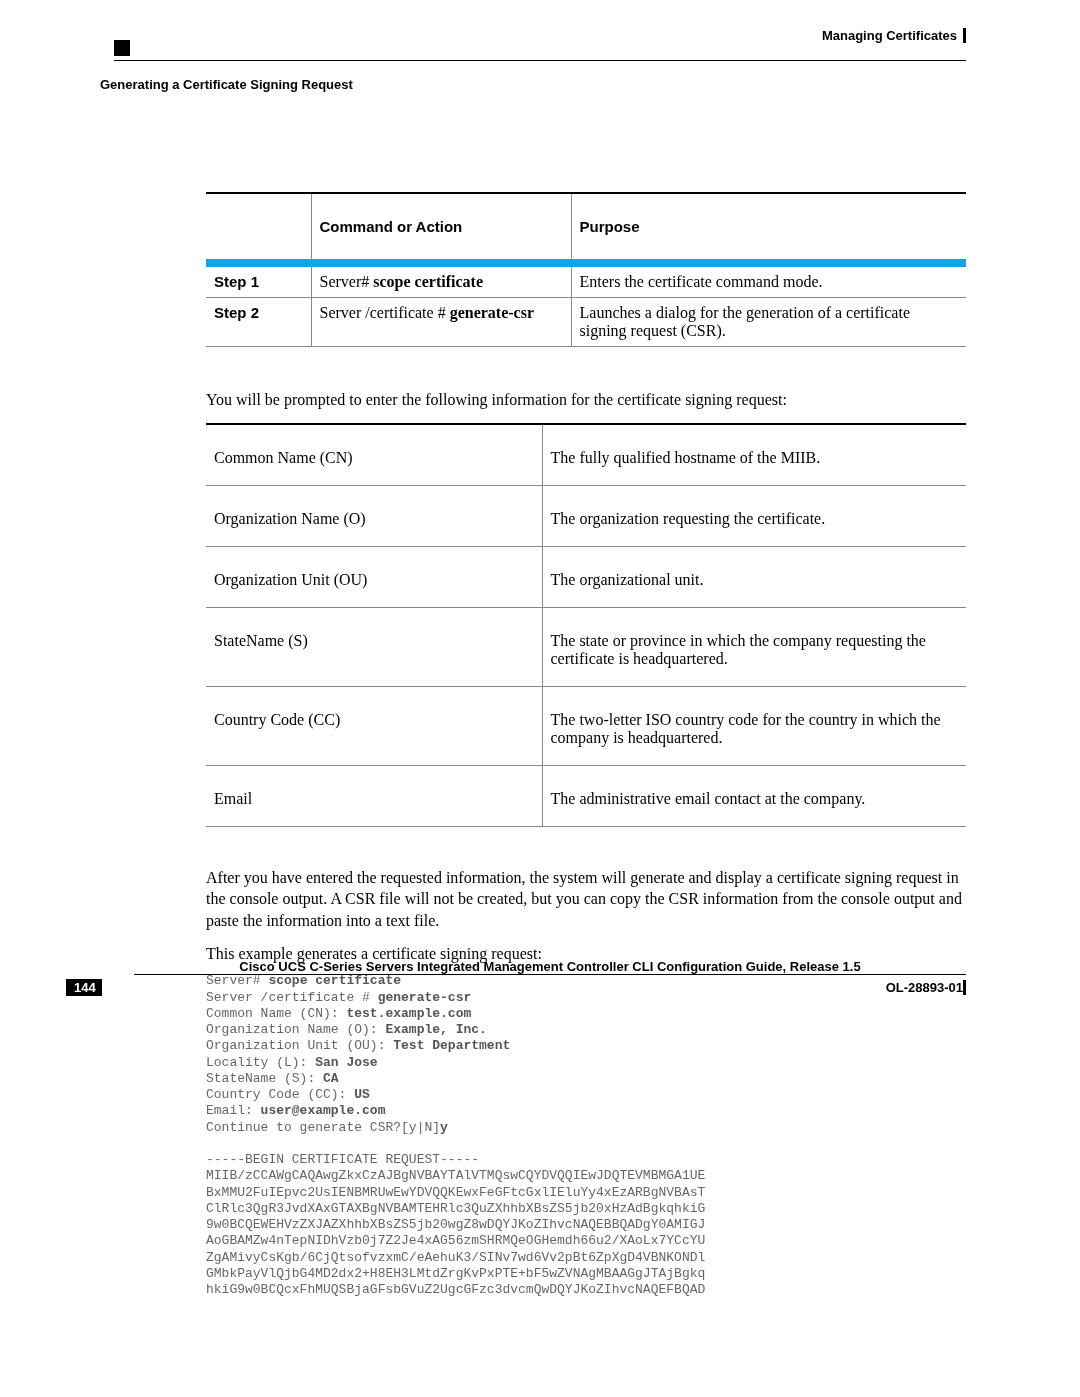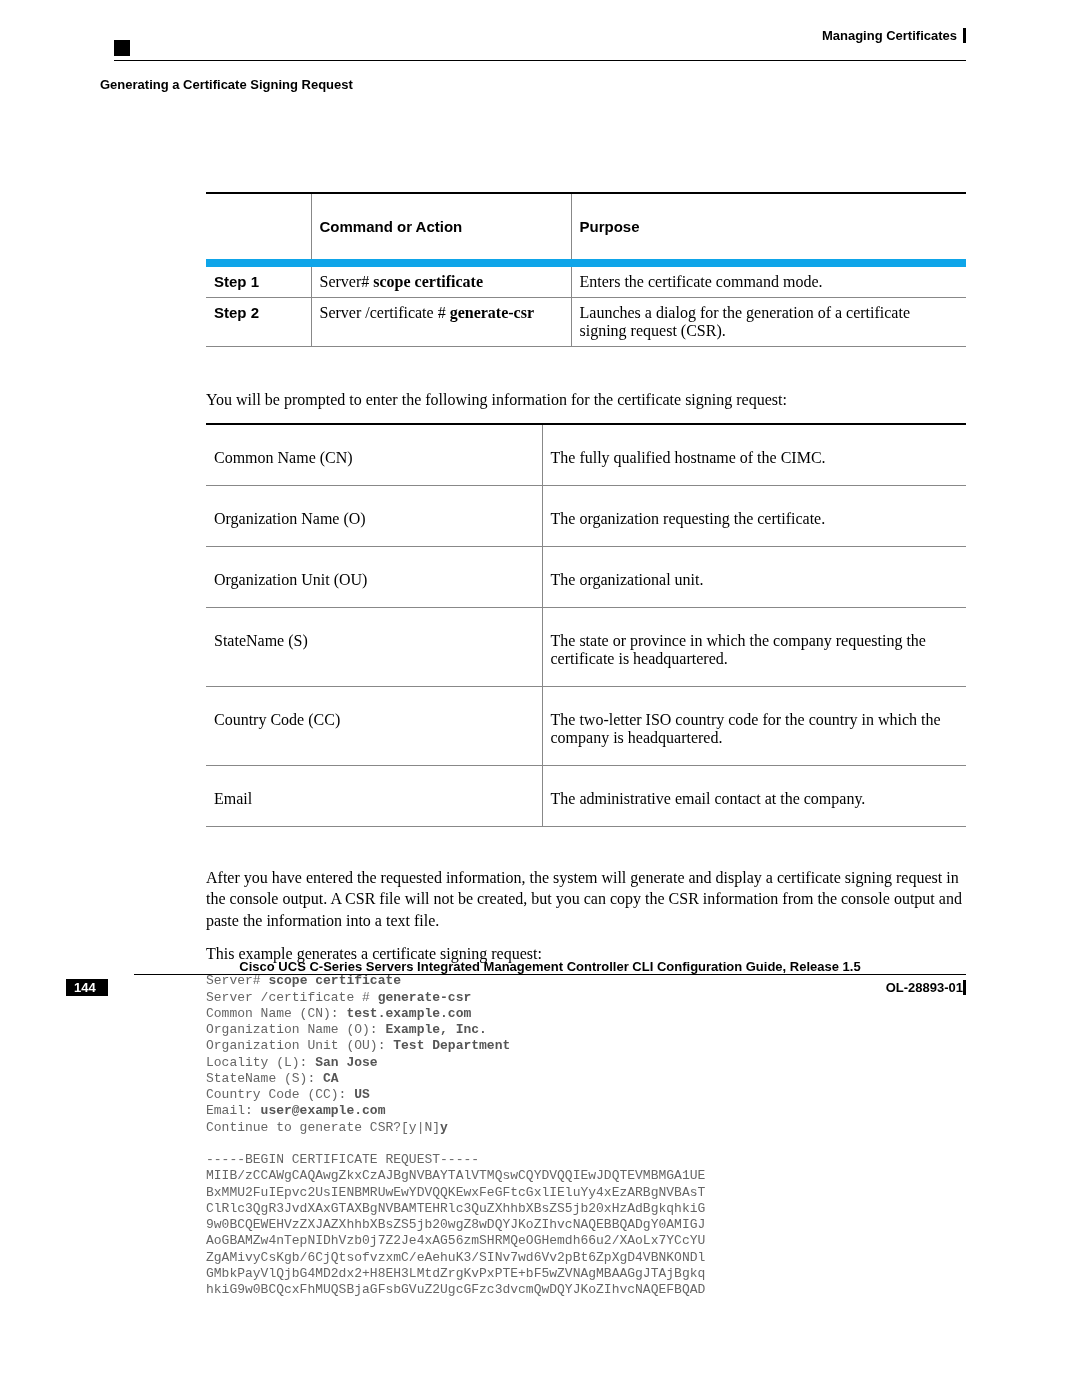--- a/index.html
+++ b/index.html
@@ -151,21 +151,21 @@
     justify-content: space-between;
     align-items: center;
     font-family: Arial, Helvetica, sans-serif;
     font-size: 13px;
     font-weight: bold;
     margin-top: 4px;
   }
   .page-num {
     background: #000;
     color: #fff;
-    padding: 1px 12px 1px 8px;
+    padding: 1px 6px 1px 8px;
     margin-left: -48px;
   }
   .doc-id { border-right: 3px solid #000; padding-right: 0; }
 </style>
 </head>
 <body>
 
 <div class="page">
   <div class="header-row">
     <div class="header-left-wrap">
@@ -202,21 +202,21 @@
         </tr>
       </tbody>
     </table>
 
     <div class="para">You will be prompted to enter the following information for the certificate signing request:</div>
 
     <table class="fields">
       <tbody>
         <tr>
             <td style="width:336px">Common Name (CN)</td>
-            <td>The fully qualified hostname of the CIMC.</td>
+            <td>The fully qualified hostname of the MIIB.</td>
           </tr>
         <tr>
             <td>Organization Name (O)</td>
             <td>The organization requesting the certificate.</td>
           </tr>
         <tr>
             <td>Organization Unit (OU)</td>
             <td>The organizational unit.</td>
           </tr>
         <tr>

